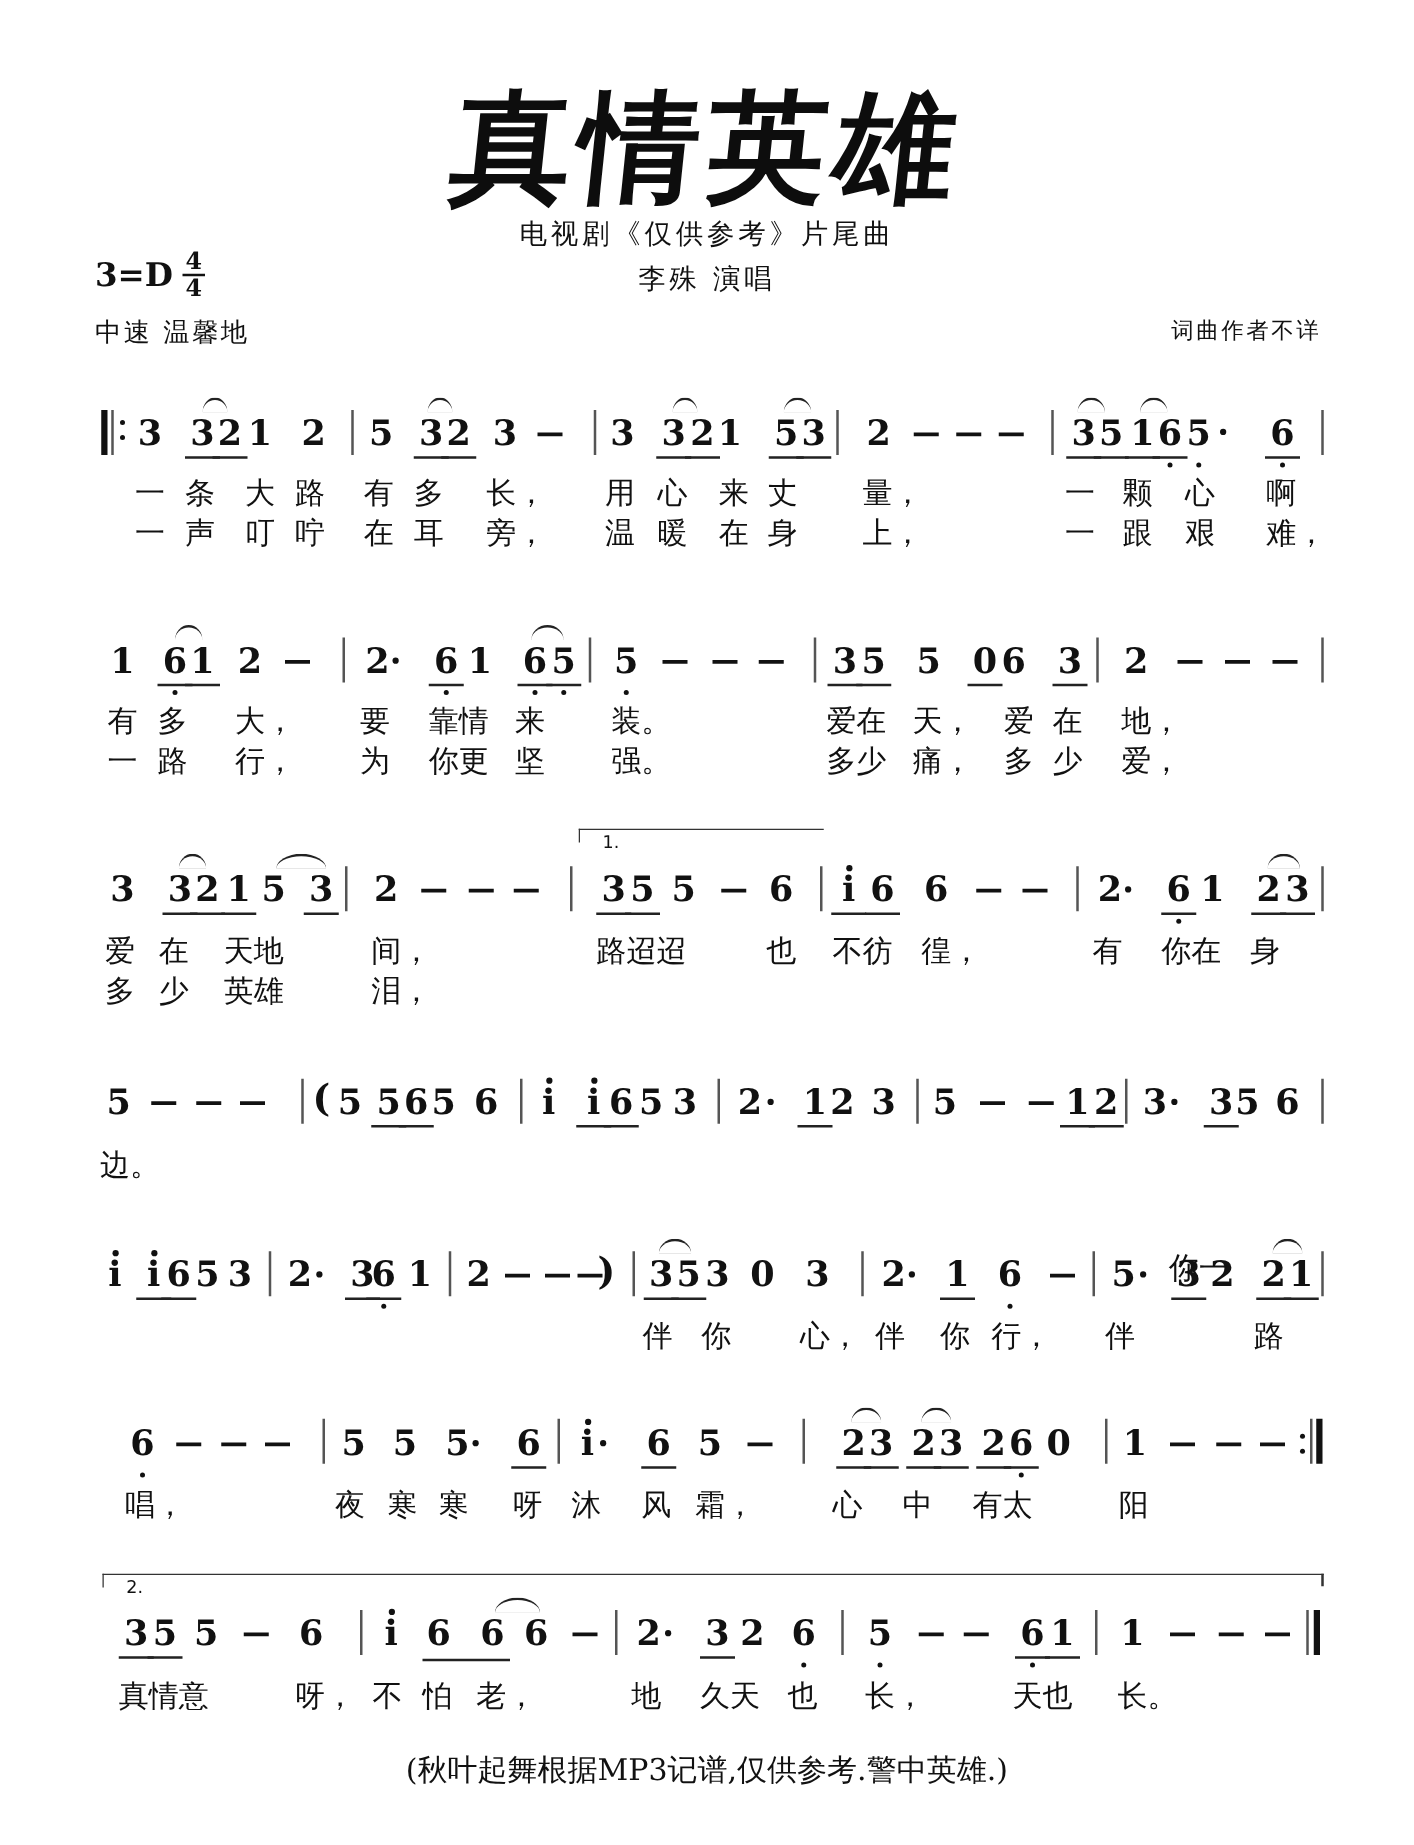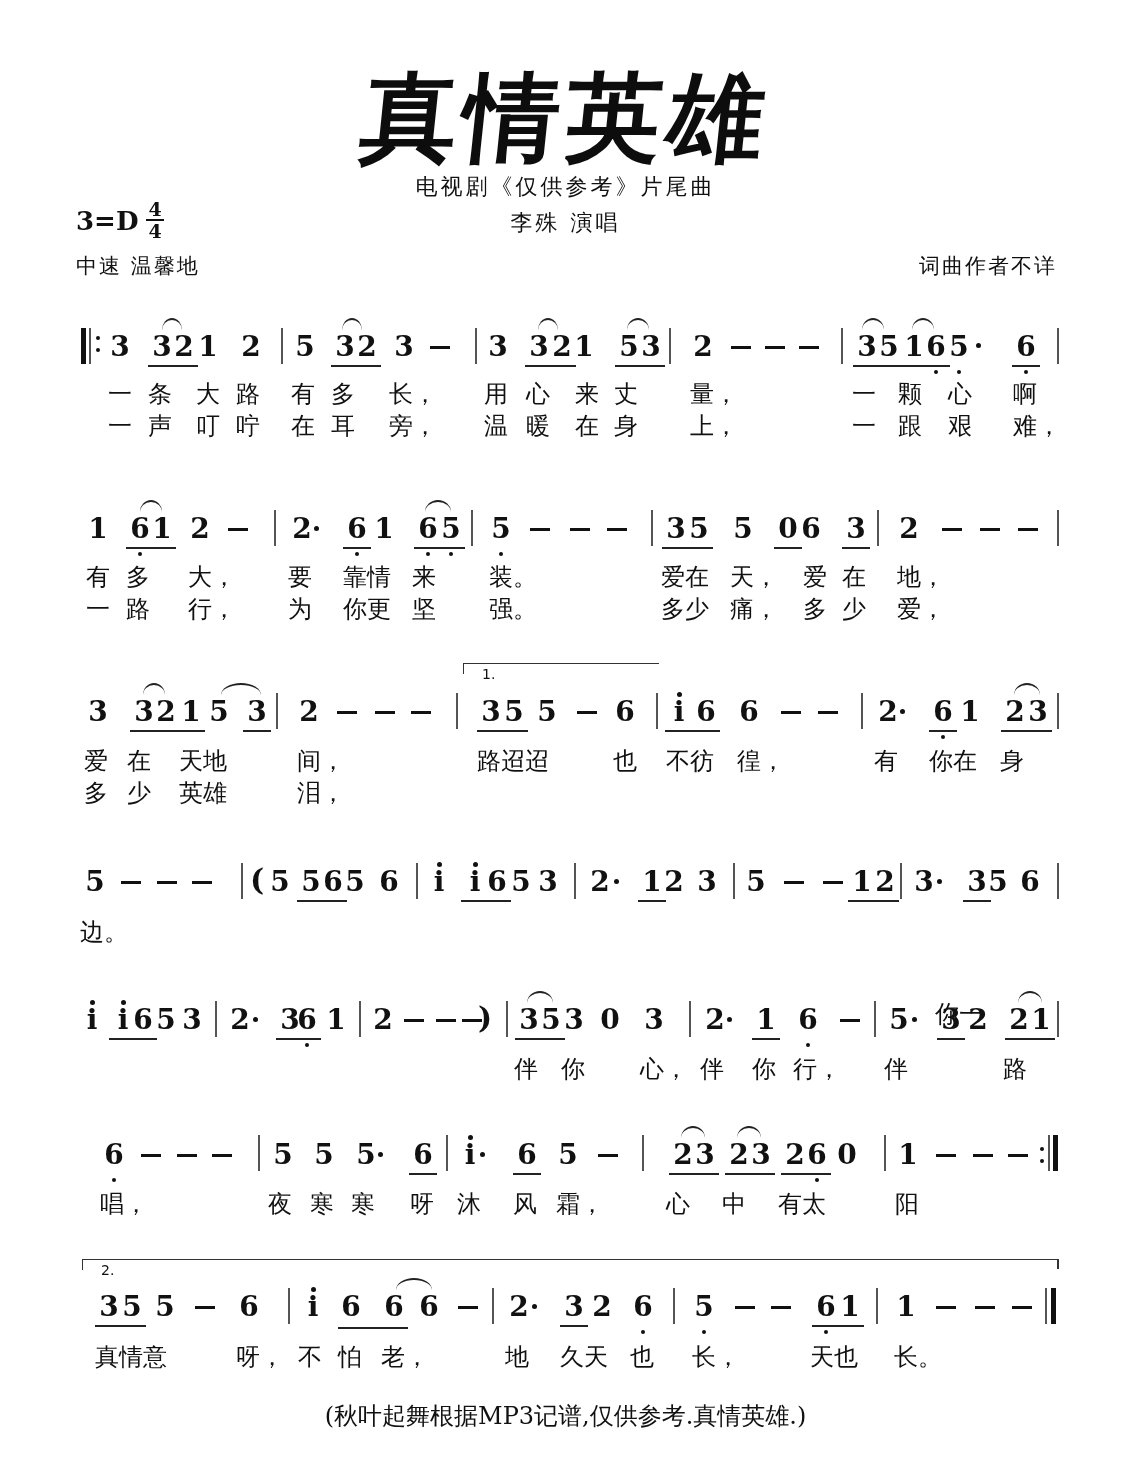--- a/index.html
+++ b/index.html
@@ -5,21 +5,21 @@
   html, body { margin:0; padding:0; background:#ffffff; }
   body { width:1131px; height:1476px; position:relative; overflow:hidden; color:#111; font-family:"DejaVu Sans", sans-serif; }
   .abs { position:absolute; }
   .title { left:0; width:1131px; top:55px; text-align:center; font-family:"DejaVu Serif", serif; font-size:96px; font-weight:bold; letter-spacing:6px; color:#0d0d0d; transform:skewX(-6deg); }
   .subtitle { left:0; width:1131px; top:172px; text-align:center; font-size:22px; letter-spacing:3px; }
   .singer { left:0; width:1131px; top:208px; text-align:center; font-size:22px; letter-spacing:3px; }
   .key { left:76px; top:206px; font-family:"DejaVu Serif", serif; font-weight:bold; font-size:26px; }
   .meter { left:146px; top:200px; font-family:"DejaVu Serif", serif; font-weight:bold; font-size:19px; line-height:18px; text-align:center; }
   .meter .bar { width:18px; height:2px; background:#111; margin:1px 0; }
   .tempo { left:76px; top:252px; font-size:21px; letter-spacing:2px; }
-  .composer { right:74px; top:252px; font-size:21px; letter-spacing:2px; }
+  .composer { right:74px; top:252px; font-size:18px; letter-spacing:2px; }
 
   .note { position:absolute; font-family:"DejaVu Serif", serif; font-weight:bold; font-size:28px; line-height:28px; text-align:center; width:22px; }
   .note.u::after { content:""; position:absolute; left:-3px; right:-3px; bottom:-6px; height:2px; background:#222; }
   .note.ld::before { content:""; position:absolute; left:9px; bottom:-13px; width:4px; height:4px; border-radius:50%; background:#111; }
   .note.hd::before { content:""; position:absolute; left:9px; top:-6px; width:5px; height:5px; border-radius:50%; background:#111; }
   .dash { position:absolute; width:20px; height:3px; background:#111; }
   .aug { position:absolute; width:5px; height:5px; border-radius:50%; background:#111; }
   .bar { position:absolute; width:2px; height:36px; background:#555; }
   .bar.thick { width:6px; background:#111; }
   .slur { position:absolute; height:10px; border-top:2px solid #222; border-radius:50% 50% 0 0 / 100% 100% 0 0; }
@@ -462,13 +462,13 @@
   <div class="lyr" style="left:338px;top:1343px;">怕</div>
   <div class="lyr" style="left:381px;top:1343px;">老，</div>
   <div class="lyr" style="left:505px;top:1343px;">地</div>
   <div class="lyr" style="left:560px;top:1343px;">久天</div>
   <div class="lyr" style="left:630px;top:1343px;">也</div>
   <div class="lyr" style="left:692px;top:1343px;">长，</div>
   <div class="lyr" style="left:810px;top:1343px;">天也</div>
   <div class="lyr" style="left:894px;top:1343px;">长。</div>
 </div>
 
-<div class="abs footer">(秋叶起舞根据MP3记谱,仅供参考.真情英雄.)</div>
+<div class="abs footer">(秋叶起舞根据MP3记谱,仅供参考.警中英雄.)</div>
 
 </body></html>

